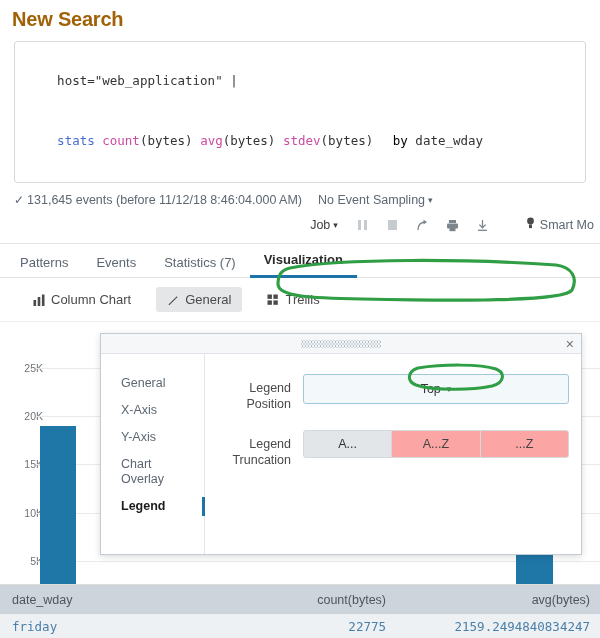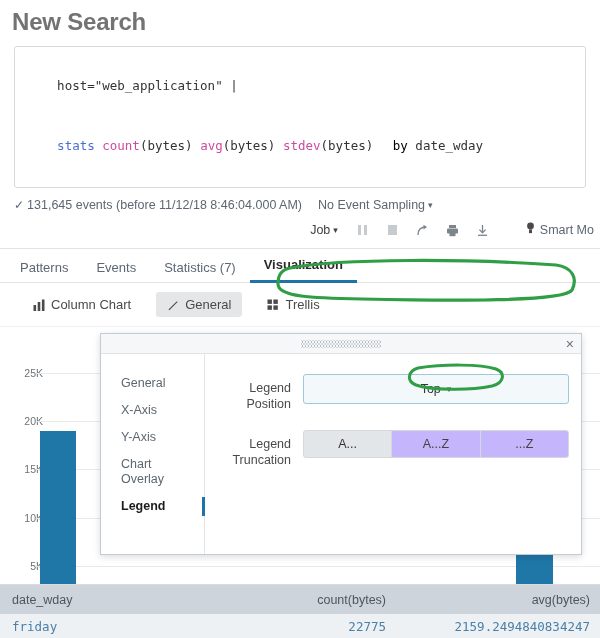--- a/index.html
+++ b/index.html
@@ -8,23 +8,23 @@
     width: 600px; height: 638px;
     font-family: "Liberation Sans", sans-serif;
     background: #ffffff;
     color: #333333;
     overflow: hidden;
     position: relative;
   }
 
   
   .page-title {
-    font-size: 24px;
+    font-size: 20px;
     font-weight: bold;
-    color: #737373;
+    color: #a16207;
     padding: 8px 0 10px 12px;
     letter-spacing: -0.2px;
   }
 
   
   .search-wrap {
     margin: 0 14px 0 14px;
     border: 1px solid #d9d9d9;
     border-radius: 3px;
     background: #ffffff;
@@ -244,21 +244,21 @@
     height: 30px;
     display: flex; align-items: center; justify-content: center;
     font-size: 12.5px;
     color: #333;
   }
   .btn-group { display: flex; }
   .bgbtn {
     flex: 1;
     height: 28px;
     border: 1px solid #d4d9de;
-    background: #c4b5fd;
+    background: #fca5a5;
     display: flex; align-items: center; justify-content: center;
     font-size: 12.5px;
     color: #444;
     margin-left: -1px;
   }
   .bgbtn:first-child { margin-left: 0; border-radius: 3px 0 0 3px; }
   .bgbtn:last-child { border-radius: 0 3px 3px 0; }
   .bgbtn.selected { background: #e3e6e9; color: #333; }
 
   

